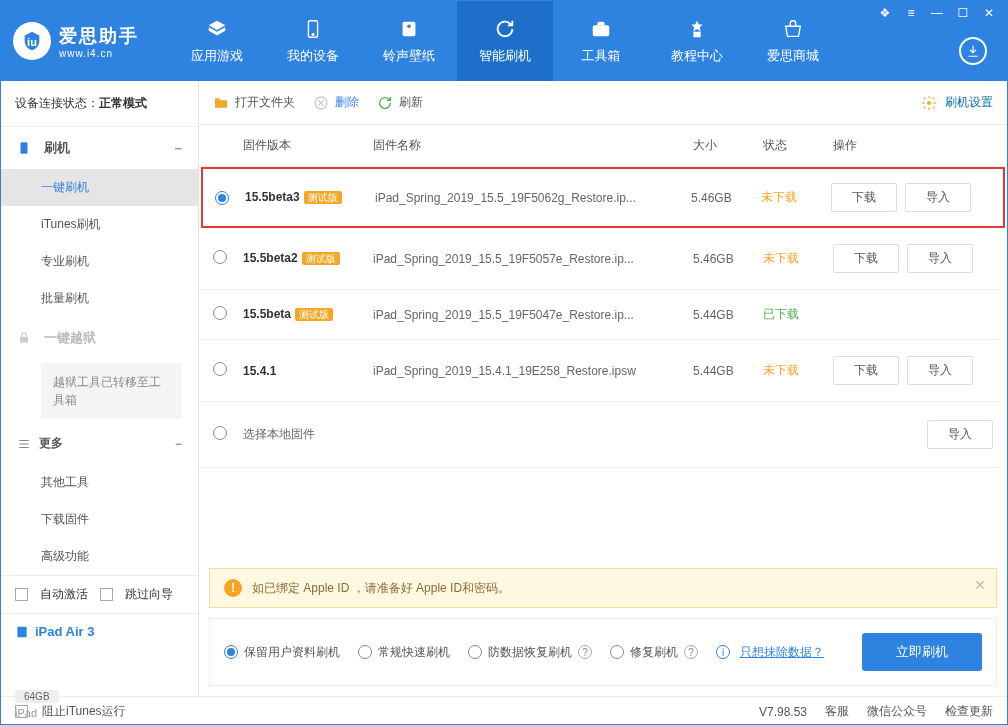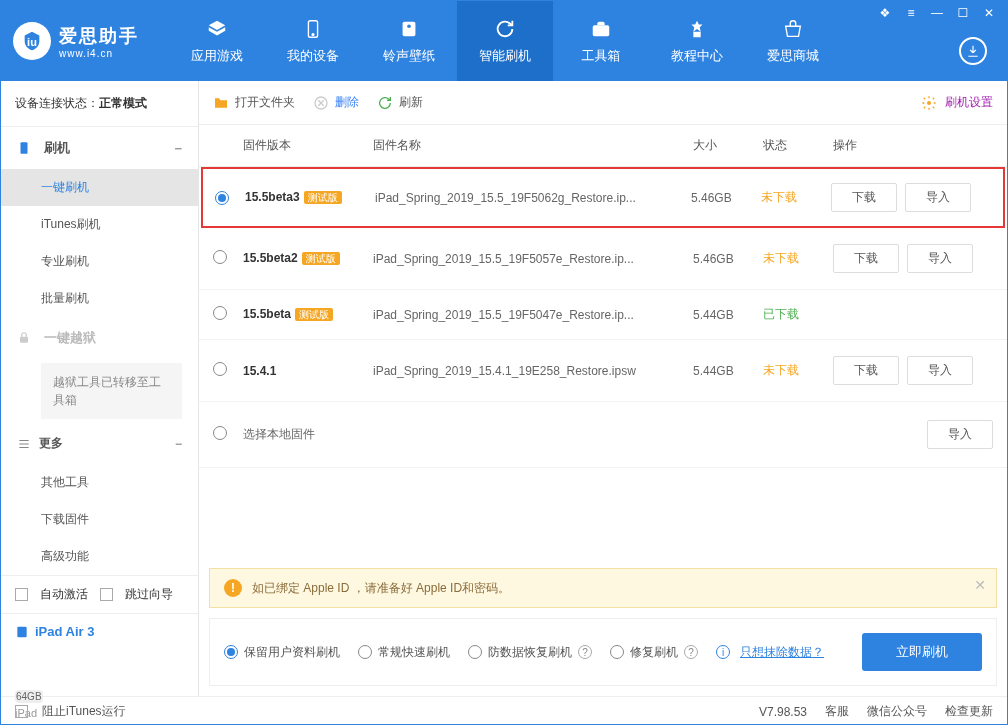--- a/index.html
+++ b/index.html
@@ -27,27 +27,27 @@
 .side-item { padding: 10px 16px 10px 40px; font-size: 12px; color: #555; cursor:pointer; }
 .side-item.active { background: #e5e5e5; color: #2e82e0; }
 .side-notice { margin: 4px 16px 4px 40px; padding: 10px 12px; background:#f5f5f5; color:#888; font-size:12px; line-height:1.5;}
 .side-more { padding: 12px 16px; font-weight: bold; color:#555; display:flex; align-items:center; gap:8px;}
 .sidebar-spacer { flex:1; }
 .side-bottom { border-top:1px solid #eee; padding: 10px 14px; display:flex; align-items:center; gap:12px;}
 .chk { width:13px; height:13px; border:1px solid #aaa; display:inline-block; }
 .device-box { border-top:1px solid #eee; padding: 10px 14px; }
 .device-name { color:#2e82e0; font-weight:bold; font-size:13px; display:flex; align-items:center; gap:6px;}
 .device-sub { color:#999; font-size:11px; margin-top:4px; display:flex; align-items:center; gap:6px;}
-.badge { background:#eee; color:#666; padding:1px 1px; border-radius:4px; font-size:10px;margin-top:47px;}
+.badge { background:#eee; color:#666; padding:1px 9px; border-radius:4px; font-size:10px;margin-top:47px;}
 .content { flex:1; display:flex; flex-direction:column; }
 .toolbar { height: 44px; border-bottom:1px solid #eee; display:flex; align-items:center; padding: 0 14px; gap: 18px; }
 .tb-item { display:flex; align-items:center; gap:6px; font-size:12px; cursor:pointer; color:#555;}
 .tb-item.disabled { color:#3b82f6; }
 .tb-icon { width:16px; height:16px; display:flex; align-items:center; justify-content:center;}
-.tb-right { margin-left:auto; display:flex; align-items:center; gap:8px; color:#a21caf; cursor:pointer;}
+.tb-right { margin-left:auto; display:flex; align-items:center; gap:8px; color:#0369a1; cursor:pointer;}
 .table-head { display:flex; align-items:center; padding: 12px 14px; font-size:12px; color:#555; border-bottom:1px solid #eee;}
 .col-radio { width: 30px; }
 .col-ver { width: 130px; }
 .col-name { flex:1; }
 .col-size { width: 70px; }
 .col-status { width: 70px; }
 .col-ops { width: 160px; }
 .fw-row { display:flex; align-items:center; padding: 16px 14px; font-size:12px; color:#666; border-bottom:1px solid #f3f3f3;}
 .fw-row.highlight { border: 2px solid #e53935; margin: 0 2px; padding: 14px 12px;}
 .radio { width:14px; height:14px; border:1px solid #888; border-radius:50%; display:inline-flex; align-items:center; justify-content:center; }

